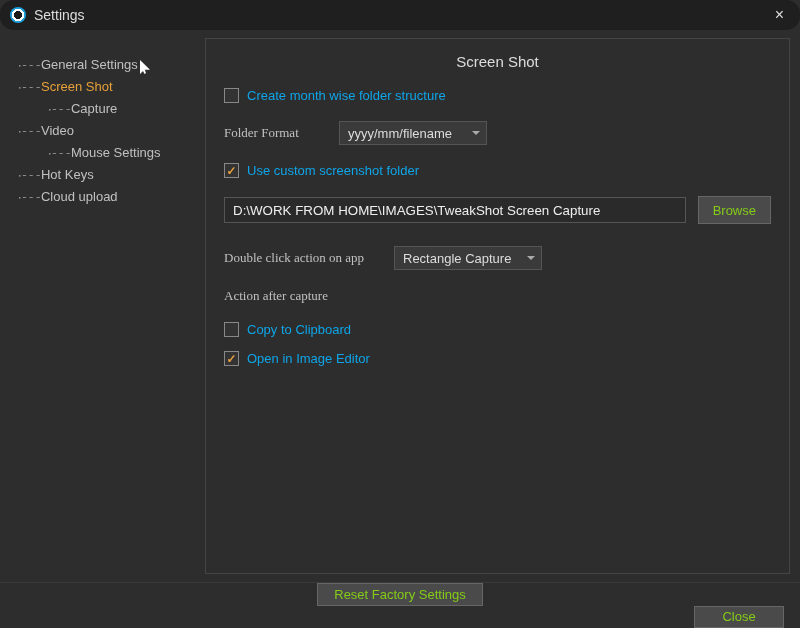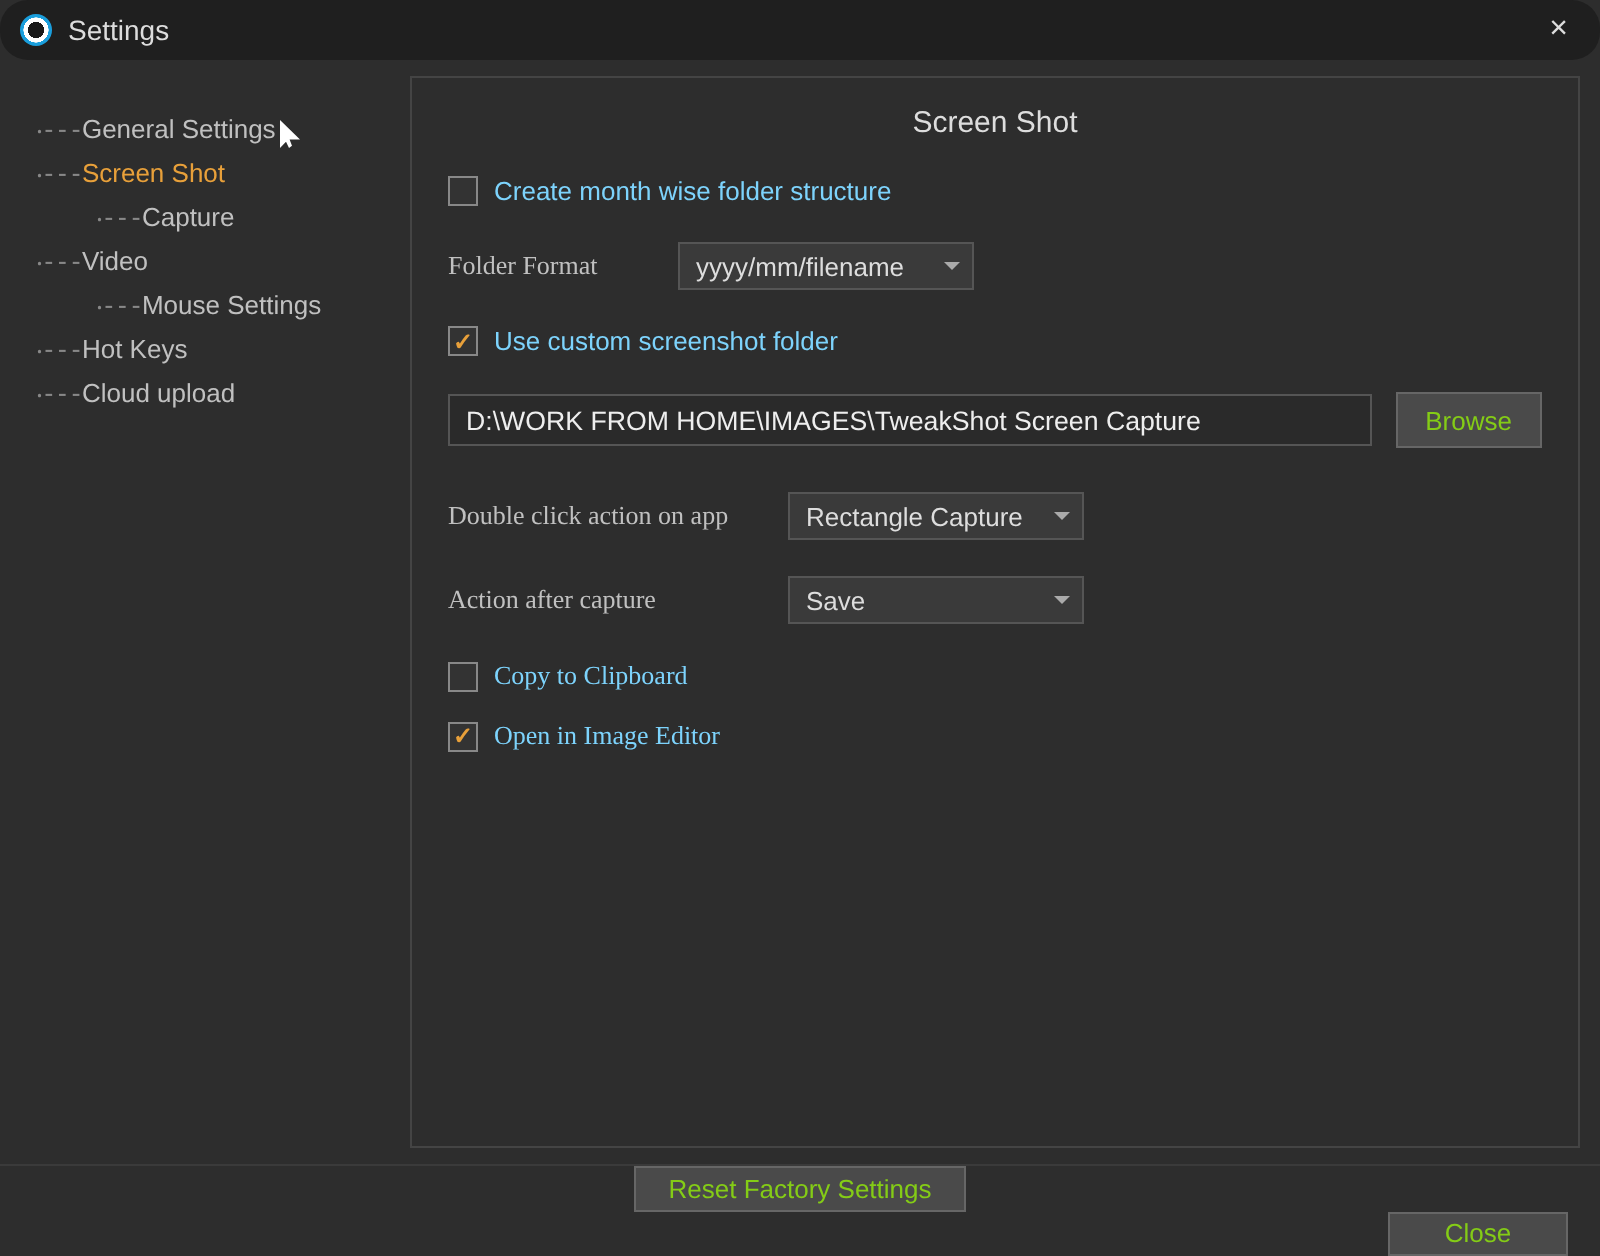--- a/index.html
+++ b/index.html
@@ -80,38 +80,38 @@
       color: #ddd;
       font-size: 15px;
       padding: 14px 0 18px 0;
     }
     .form { padding: 0 18px; }
     .row {
       display: flex;
       align-items: center;
       margin-bottom: 18px;
     }
-    .row.compact { margin-bottom: 14px; font-family: Liberation Serif, serif; }
+    .row.compact { margin-bottom: 14px; }
     .checkbox {
       width: 15px; height: 15px;
       border: 1px solid #888;
       background: #333;
       margin-right: 8px;
       display: inline-flex;
       align-items: center; justify-content: center;
       cursor: pointer;
     }
     .checkbox.checked::after {
       content: "✓";
       color: #e8a03a;
       font-size: 12px;
       font-weight: bold;
       line-height: 1;
     }
-    .chk-label { color: #7dd3fc; }
+    .chk-label { color: #0ea5e9; }
     .field-label { width: 170px; color: #c0c0c0; font-family: Liberation Serif, serif; }
     .select {
       height: 24px;
       background: #3a3a3a;
       border: 1px solid #555;
       color: #ddd;
       padding: 0 22px 0 8px;
       position: relative;
       display: flex; align-items: center;
       cursor: pointer;
@@ -221,24 +221,20 @@
       </div>
       <div class="row">
         <span class="field-label">Double click action on app</span>
         <div class="select">
           <span>Rectangle Capture</span>
           <span class="caret"></span>
         </div>
       </div>
       <div class="row">
         <span class="field-label">Action after capture</span>
-        <div class="select">
-          <span>Save</span>
-          <span class="caret"></span>
-        </div>
       </div>
       <div class="row compact">
         <div class="checkbox"></div>
         <span class="chk-label">Copy to Clipboard</span>
       </div>
       <div class="row compact">
         <div class="checkbox checked"></div>
         <span class="chk-label">Open in Image Editor</span>
       </div>
     </div>

